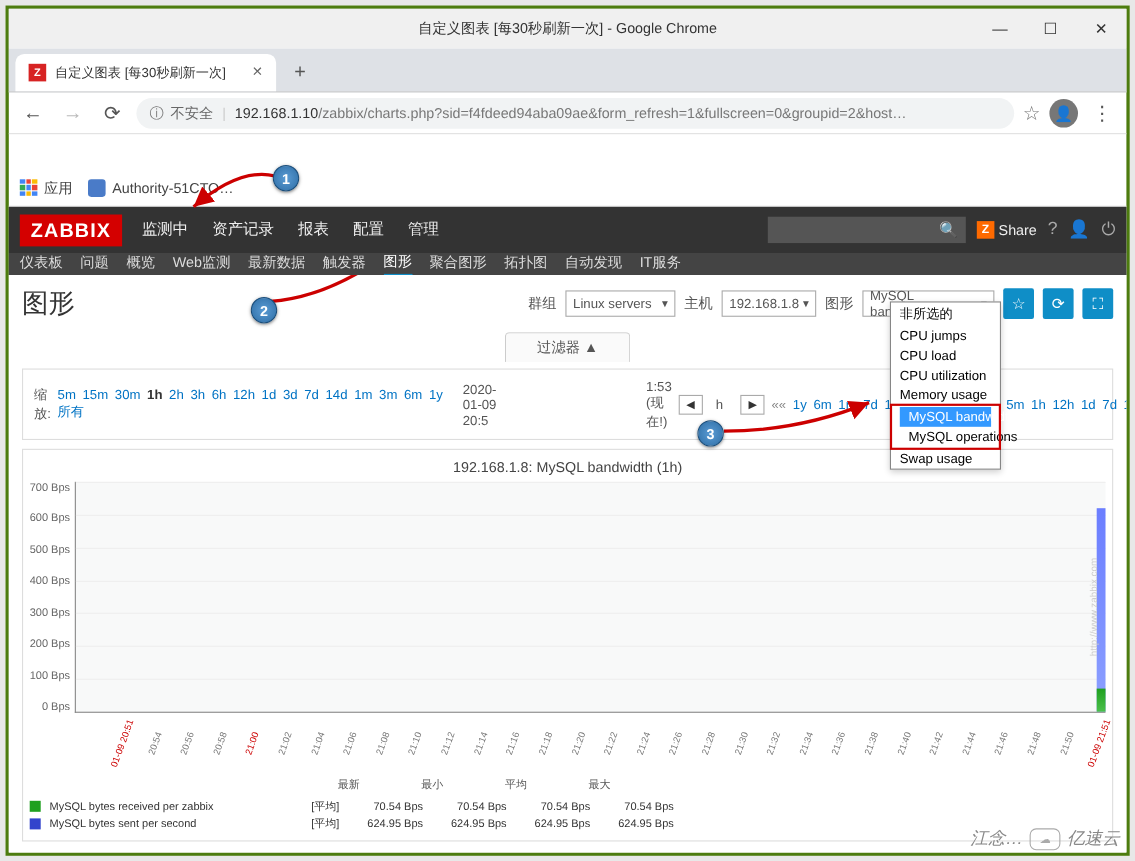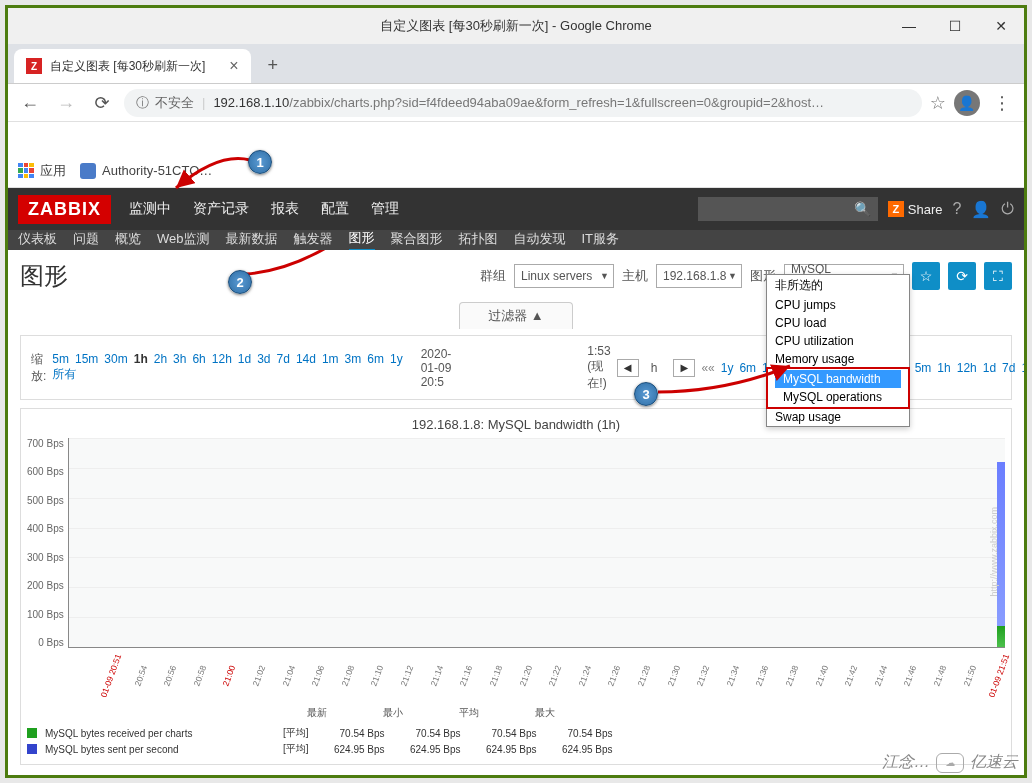--- a/index.html
+++ b/index.html
@@ -202,21 +202,21 @@
         <span>主机</span>
         <span class="sel" style="width:86px">192.168.1.8</span>
         <span>图形</span>
         <span class="sel" style="width:120px">MySQL bandwidth</span>
         <span class="iconbtn">☆</span>
         <span class="iconbtn">⟳</span>
         <span class="iconbtn">⛶</span>
       </div>
     </div>
 
-    <div class="dropdown" style="right:114px;top:24px;width:144px">
+    <div class="dropdown" style="right:114px;top:24px;width:101px">
       <div>非所选的</div>
       <div>CPU jumps</div>
       <div>CPU load</div>
       <div>CPU utilization</div>
       <div>Memory usage</div>
       <div class="hlbox">
           <div class="hl">MySQL bandwidth</div>
       <div>MySQL operations</div>
         </div>
       <div>Swap usage</div>
@@ -331,21 +331,21 @@
         </div>
       <div class="legendhdr">
         <span>最新</span>
         <span>最小</span>
         <span>平均</span>
         <span>最大</span>
       </div>
       <div class="legend">
         <div class="legrow">
           <span class="sw" style="background:#1fa01f"></span>
-          <span class="name">MySQL bytes received per charts</span>
+          <span class="name">MySQL bytes received per zabbix</span>
           <span>[平均]</span>
           <span class="st">70.54 Bps</span>
           <span class="st">70.54 Bps</span>
           <span class="st">70.54 Bps</span>
           <span class="st">70.54 Bps</span>
         </div>
         <div class="legrow">
           <span class="sw" style="background:#3344cc"></span>
           <span class="name">MySQL bytes sent per second</span>
           <span>[平均]</span>

